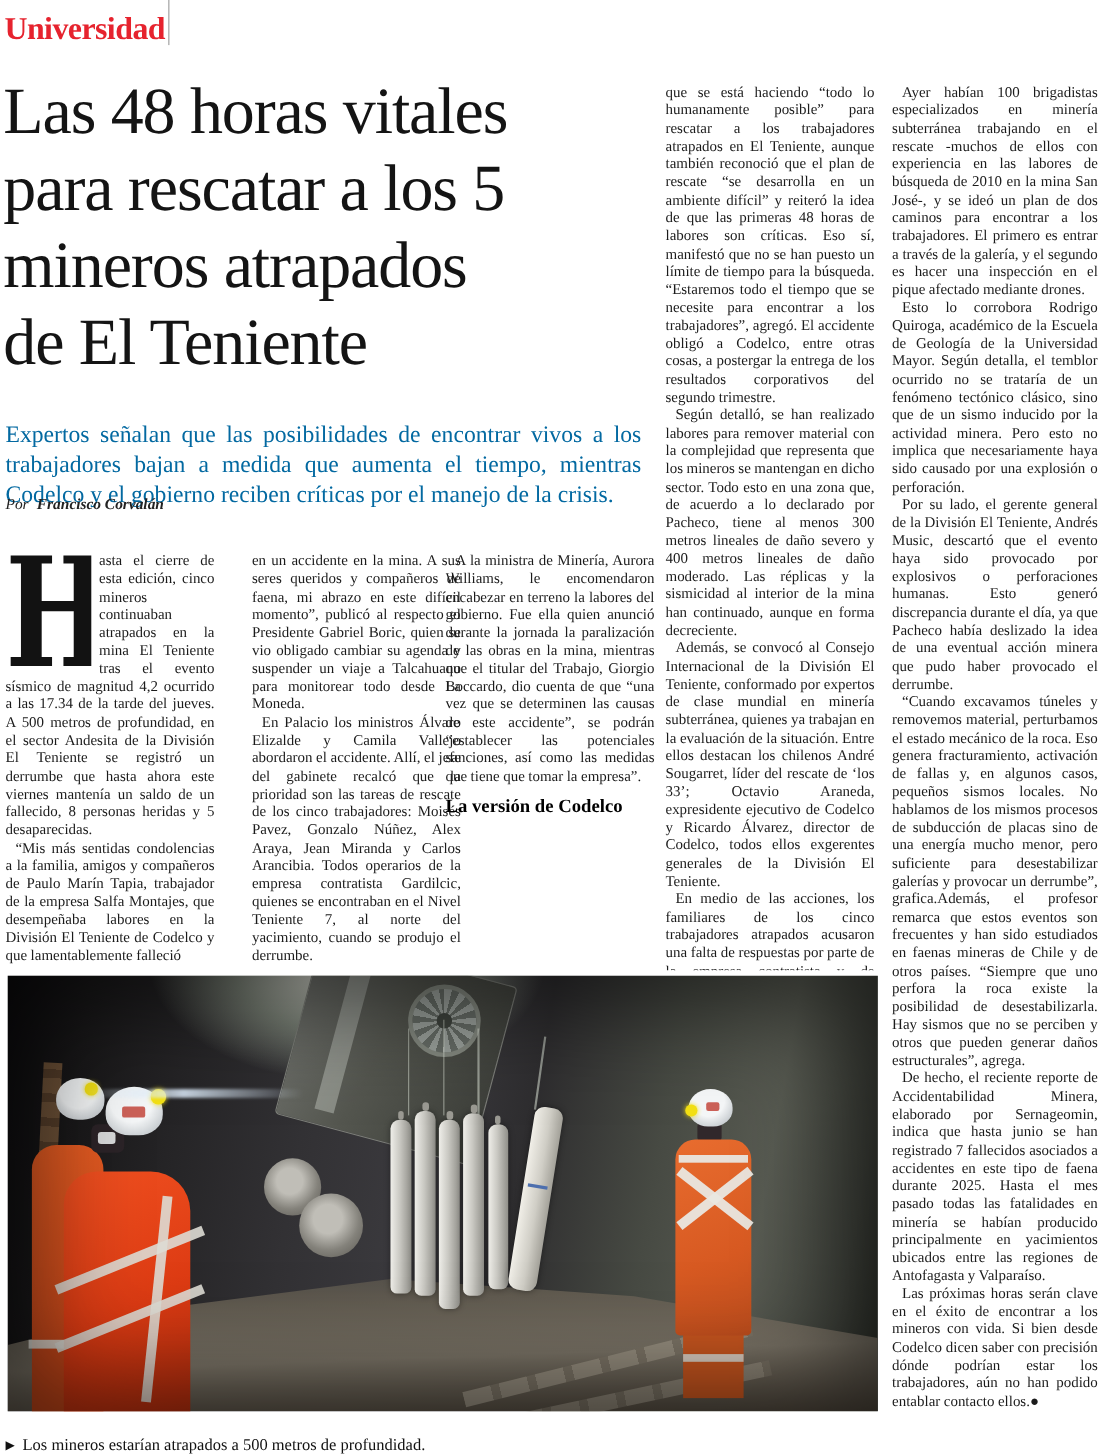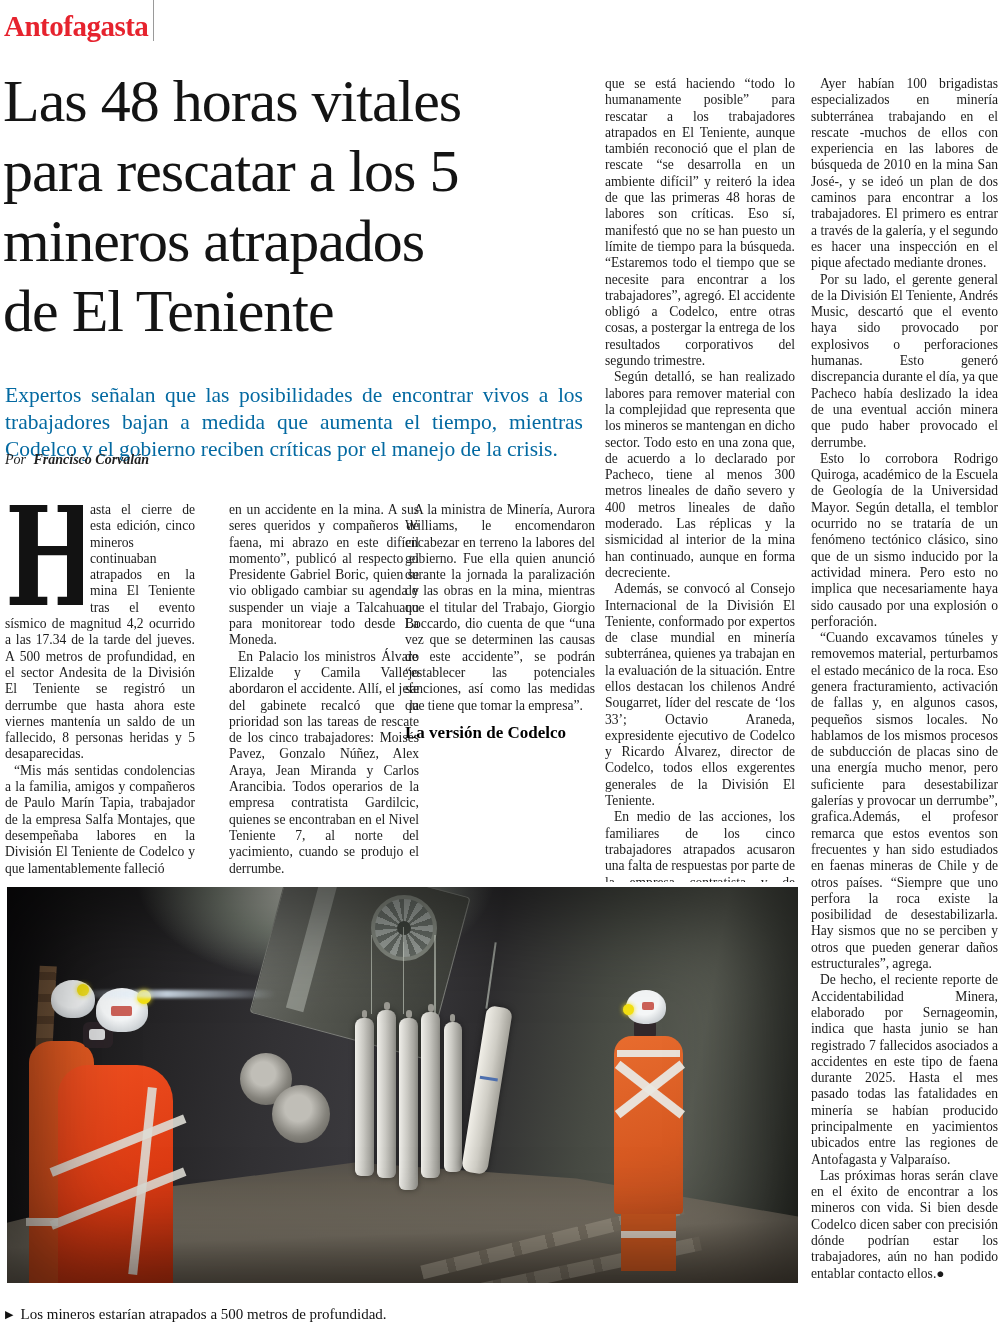--- a/index.html
+++ b/index.html
@@ -105,21 +105,21 @@
   .m3-helmet{left:78.2%;top:26%;width:40px;height:34px;border-radius:50% 50% 44% 44%;}
   .m3-neck{position:absolute;left:79.3%;top:33.5%;width:22px;height:18px;background:#31282b;border-radius:4px;}
   .xstrap{position:absolute;background:#e9e7e0;opacity:.95;}
   
   .caption{position:absolute;left:5px;top:1291px;font-size:15px;color:#111;}
   .caption .marker{font-size:11px;margin-right:7px;position:relative;top:-1px;}
 </style>
 </head>
 <body>
 
-<div class="section-label">Antofagasta</div>
+<div class="section-label">Universidad</div>
 <div class="top-vrule"></div>
 
 <h1 class="headline" style="margin:0;font-weight:400;">
   <div>Las 48 horas vitales</div>
   <div>para rescatar a los 5</div>
   <div>mineros atrapados</div>
   <div>de El Teniente</div>
 </h1>
 
 <p class="standfirst">Expertos señalan que las posibilidades de encontrar vivos a los trabajadores bajan a medida que aumenta el tiempo, mientras Codelco y el gobierno reciben críticas por el manejo de la crisis.</p>
@@ -150,22 +150,22 @@
 
 <div class="col col4">
   <p class="body">que se está haciendo “todo lo humanamente posible” para rescatar a los trabajadores atrapados en El Teniente, aunque también reconoció que el plan de rescate “se desarrolla en un ambiente difícil” y reiteró la idea de que las primeras 48 horas de labores son críticas. Eso sí, manifestó que no se han puesto un límite de tiempo para la búsqueda. “Estaremos todo el tiempo que se necesite para encontrar a los trabajadores”, agregó. El accidente obligó a Codelco, entre otras cosas, a postergar la entrega de los resultados corporativos del segundo trimestre.</p>
   <p class="body ind">Según detalló, se han realizado labores para remover material con la complejidad que representa que los mineros se mantengan en dicho sector. Todo esto en una zona que, de acuerdo a lo declarado por Pacheco, tiene al menos 300 metros lineales de daño severo y 400 metros lineales de daño moderado. Las réplicas y la sismicidad al interior de la mina han continuado, aunque en forma decreciente.</p>
   <p class="body ind">Además, se convocó al Consejo Internacional de la División El Teniente, conformado por expertos de clase mundial en minería subterránea, quienes ya trabajan en la evaluación de la situación. Entre ellos destacan los chilenos André Sougarret, líder del rescate de ‘los 33’; Octavio Araneda, expresidente ejecutivo de Codelco y Ricardo Álvarez, director de Codelco, todos ellos exgerentes generales de la División El Teniente.</p>
   <p class="body ind">En medio de las acciones, los familiares de los cinco trabajadores atrapados acusaron una falta de respuestas por parte de la empresa contratista y de Codelco. Pacheco señaló ante esto que organizarán</p>
 </div>
 
 <div class="col col5">
   <p class="body ind">Ayer habían 100 brigadistas especializados en minería subterránea trabajando en el rescate -muchos de ellos con experiencia en las labores de búsqueda de 2010 en la mina San José-, y se ideó un plan de dos caminos para encontrar a los trabajadores. El primero es entrar a través de la galería, y el segundo es hacer una inspección en el pique afectado mediante drones.</p>
+  <p class="body ind">Esto lo corrobora Rodrigo Quiroga, académico de la Escuela de Geología de la Universidad Mayor. Según detalla, el temblor ocurrido no se trataría de un fenómeno tectónico clásico, sino que de un sismo inducido por la actividad minera. Pero esto no implica que necesariamente haya sido causado por una explosión o perforación.</p>
   <p class="body ind">Por su lado, el gerente general de la División El Teniente, Andrés Music, descartó que el evento haya sido provocado por explosivos o perforaciones humanas. Esto generó discrepancia durante el día, ya que Pacheco había deslizado la idea de una eventual acción minera que pudo haber provocado el derrumbe.</p>
-  <p class="body ind">Esto lo corrobora Rodrigo Quiroga, académico de la Escuela de Geología de la Universidad Mayor. Según detalla, el temblor ocurrido no se trataría de un fenómeno tectónico clásico, sino que de un sismo inducido por la actividad minera. Pero esto no implica que necesariamente haya sido causado por una explosión o perforación.</p>
   <p class="body ind">“Cuando excavamos túneles y removemos material, perturbamos el estado mecánico de la roca. Eso genera fracturamiento, activación de fallas y, en algunos casos, pequeños sismos locales. No hablamos de los mismos procesos de subducción de placas sino de una energía mucho menor, pero suficiente para desestabilizar galerías y provocar un derrumbe”, grafica.Además, el profesor remarca que estos eventos son frecuentes y han sido estudiados en faenas mineras de Chile y de otros países. “Siempre que uno perfora la roca existe la posibilidad de desestabilizarla. Hay sismos que no se perciben y otros que pueden generar daños estructurales”, agrega.</p>
   <p class="body ind">De hecho, el reciente reporte de Accidentabilidad Minera, elaborado por Sernageomin, indica que hasta junio se han registrado 7 fallecidos asociados a accidentes en este tipo de faena durante 2025. Hasta el mes pasado todas las fatalidades en minería se habían producido principalmente en yacimientos ubicados entre las regiones de Antofagasta y Valparaíso.</p>
   <p class="body ind">Las próximas horas serán clave en el éxito de encontrar a los mineros con vida. Si bien desde Codelco dicen saber con precisión dónde podrían estar los trabajadores, aún no han podido entablar contacto ellos.●</p>
 </div>
 
 <div class="photo">
   <div class="ph-timber"></div>
   <div class="ph-machine"></div>
   <div class="ph-fan"></div>
   <div class="ph-floor"></div>

